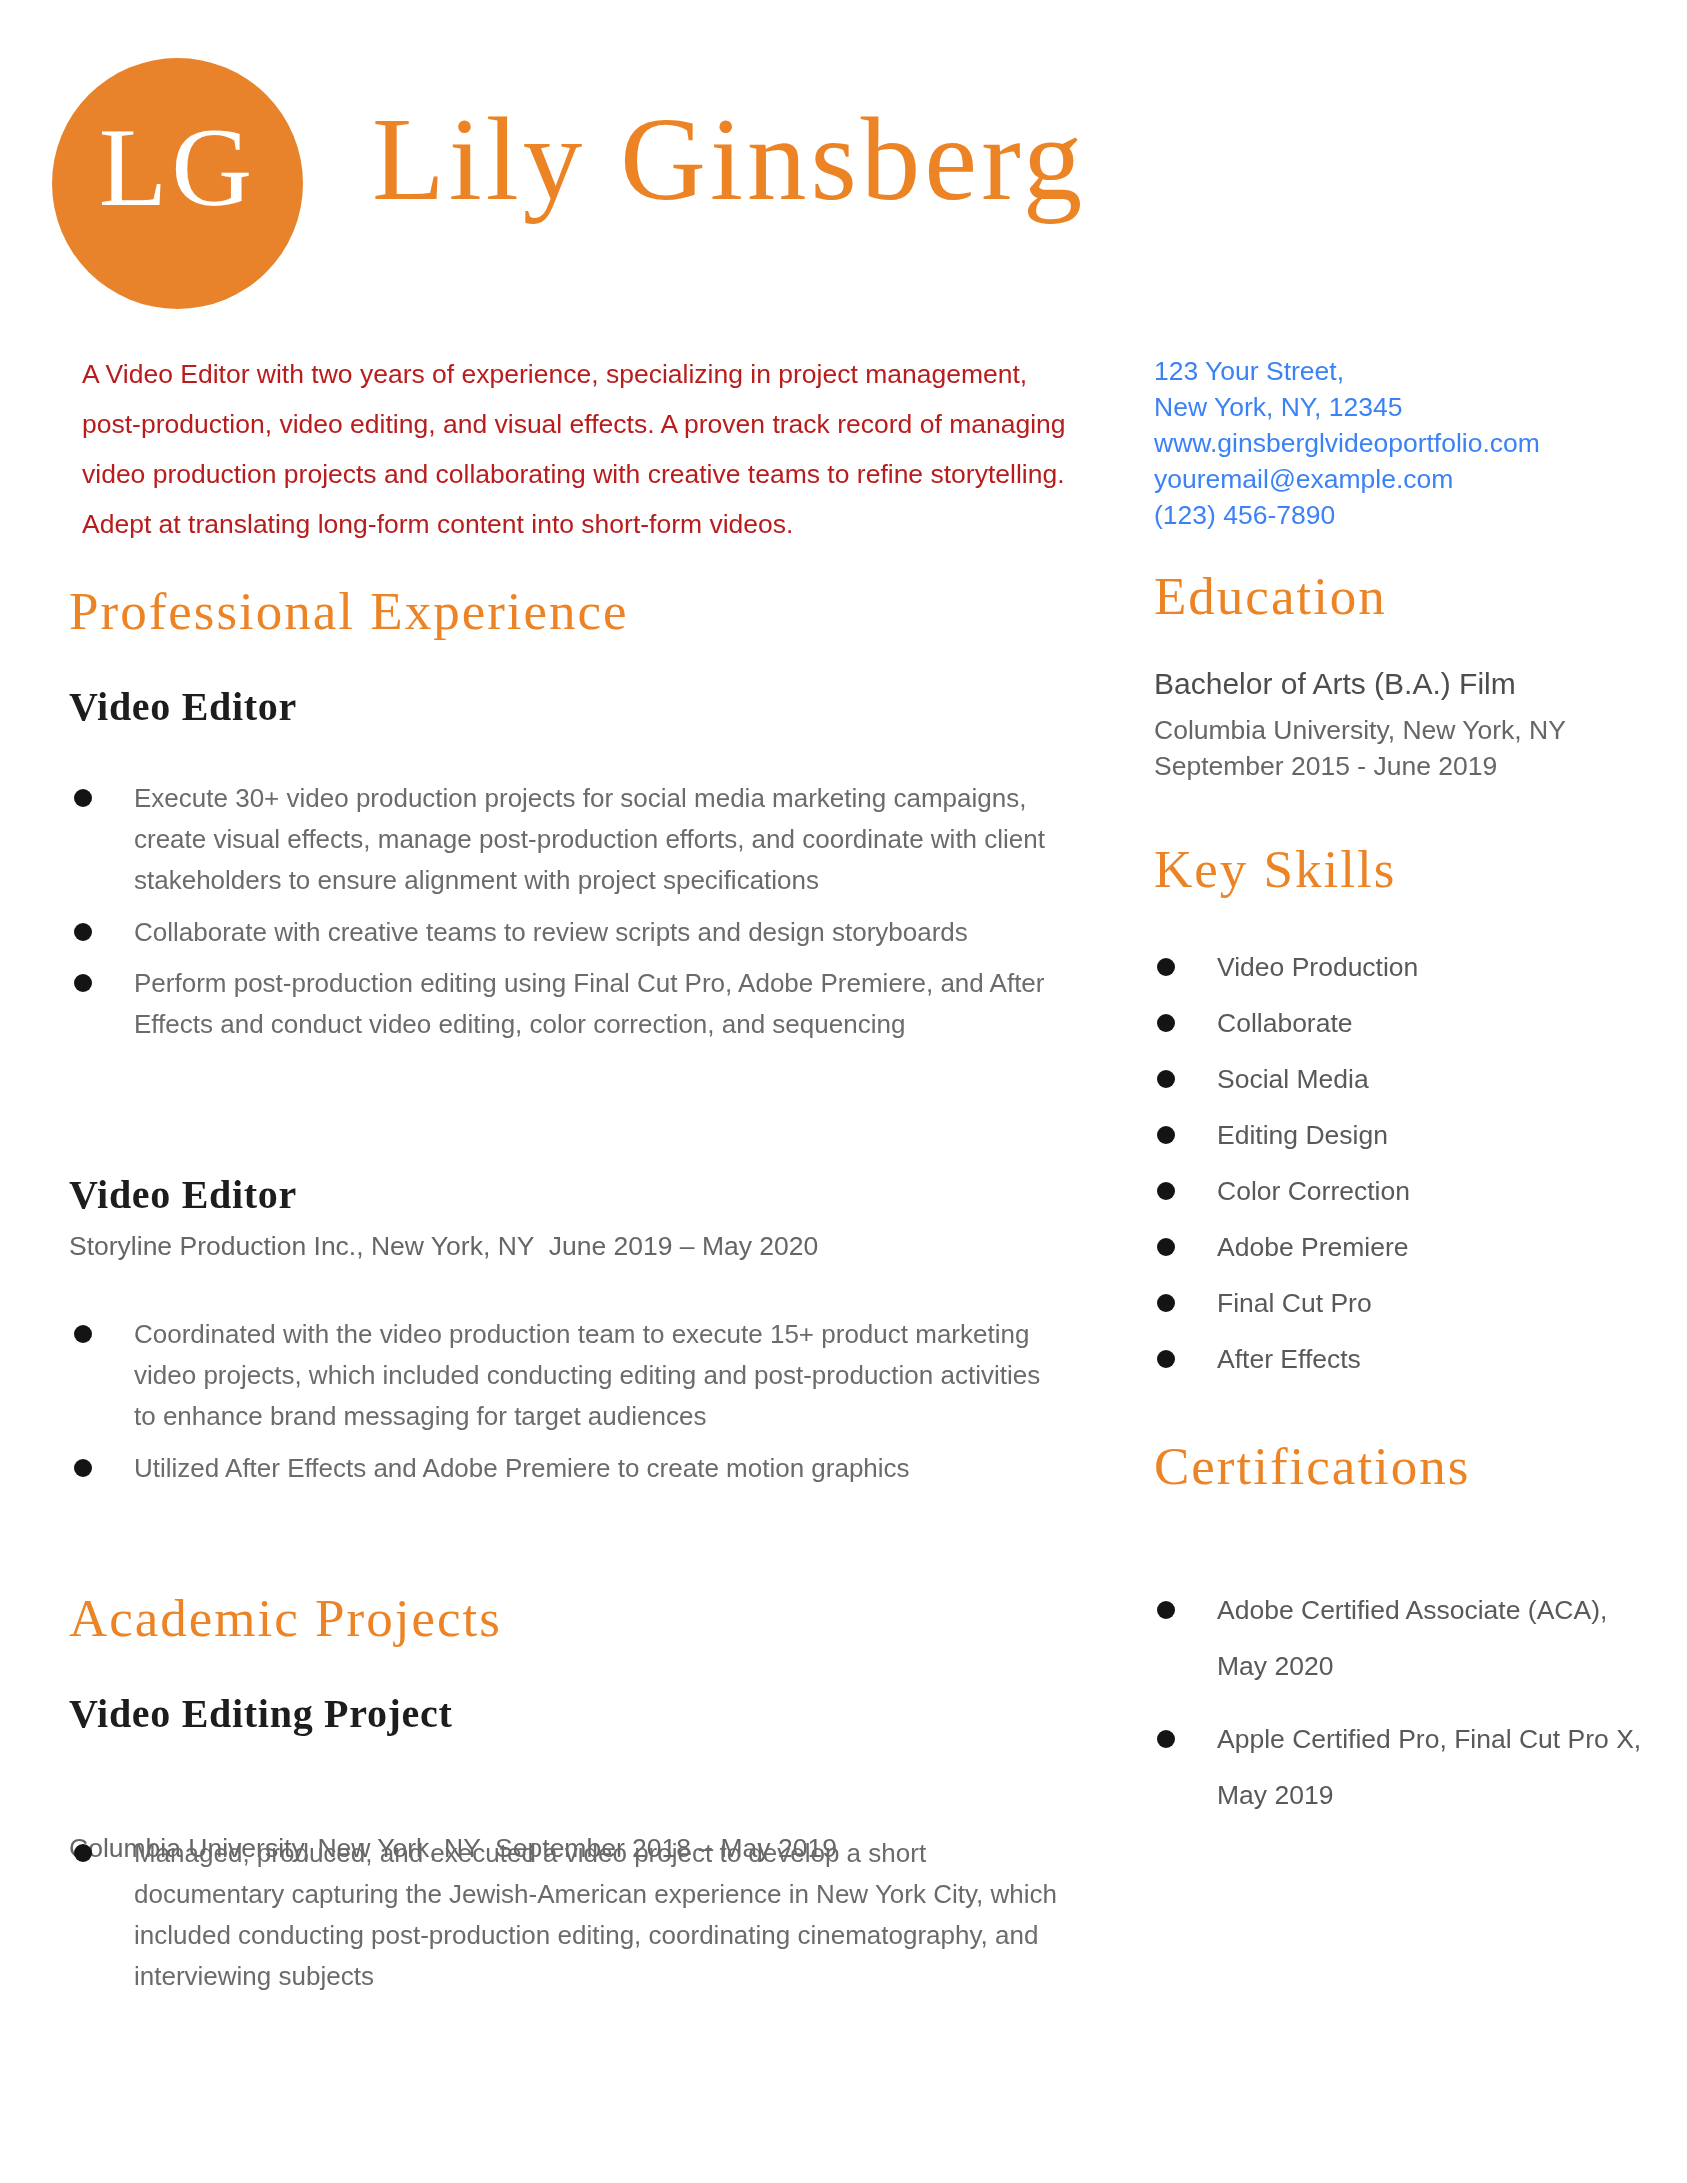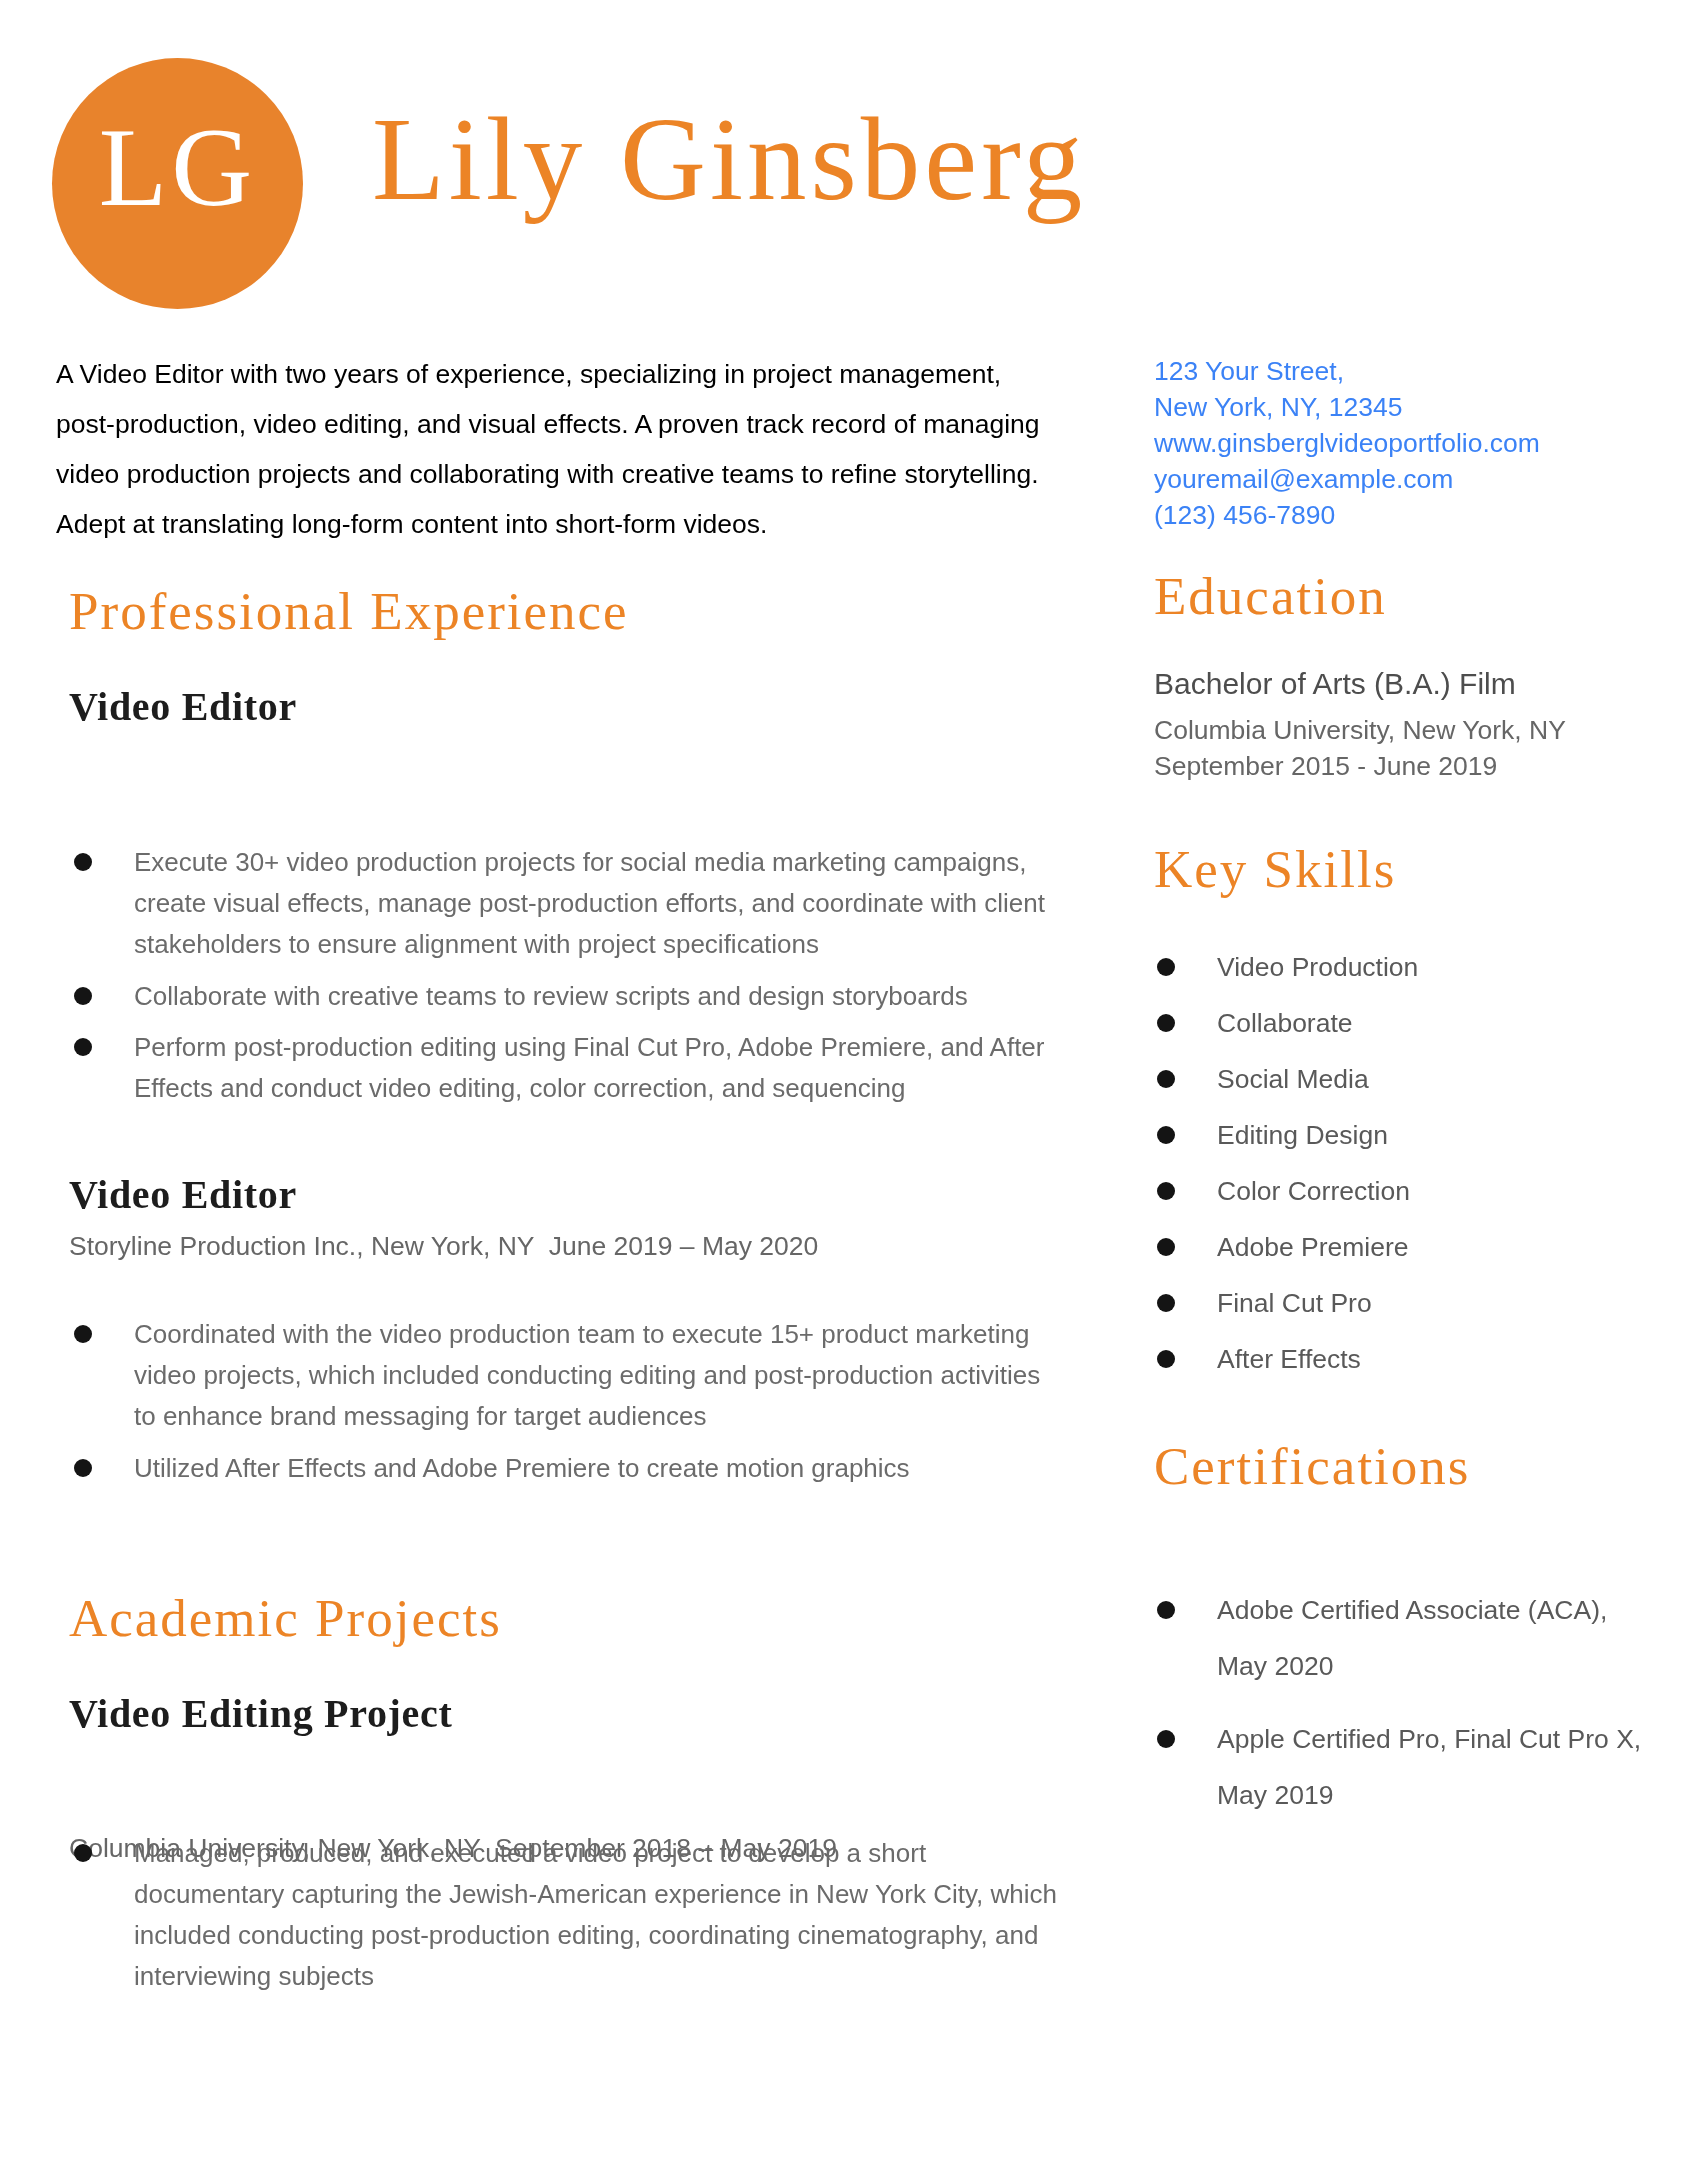--- a/index.html
+++ b/index.html
@@ -30,22 +30,22 @@
     left:372px;top:94px;
     font-size:119px;line-height:131px;
     color:var(--accent,#EC8426);
     letter-spacing:4px;
     white-space:pre;
   }
 
   
   .ml{white-space:pre;}
   .summary{
-    left:56px;top:349px;width:1059px;
-    font-size:26.5px;line-height:50px;color:#000000;
+    left:82px;top:349px;width:1059px;
+    font-size:26.5px;line-height:50px;color:#b91c1c;
   }
   .contact{
     left:1154px;top:353px;width:503px;
     font-size:26.5px;line-height:36px;color:#3b82f6;
   }
 
   .heading{
     font-size:53px;line-height:58px;
     color:var(--accent,#EC8426);
     letter-spacing:2px;white-space:pre;
@@ -111,21 +111,21 @@
 Adept at translating long-form content into short-form videos.</div>
   <div class="abs contact ml">123 Your Street,
 New York, NY, 12345
 www.ginsberglvideoportfolio.com
 youremail@example.com
 (123) 456-7890</div>
 
   <div class="abs heading serif h-left" style="top:582px;">Professional Experience</div>
 
   <div class="abs job-title serif" style="top:685px;">Video Editor</div>
-  <ul class="abs blist" style="top:842px;">
+  <ul class="abs blist" style="top:778px;">
       <li>Execute 30+ video production projects for social media marketing campaigns,
 create visual effects, manage post-production efforts, and coordinate with client
 stakeholders to ensure alignment with project specifications</li>
       <li>Collaborate with creative teams to review scripts and design storyboards</li>
       <li>Perform post-production editing using Final Cut Pro, Adobe Premiere, and After
 Effects and conduct video editing, color correction, and sequencing</li>
     </ul>
 
   <div class="abs job-title serif" style="top:1173px;">Video Editor</div>
   <div class="abs job-meta" style="top:1230px;">Storyline Production Inc., New York, NY  June 2019 – May 2020</div>

